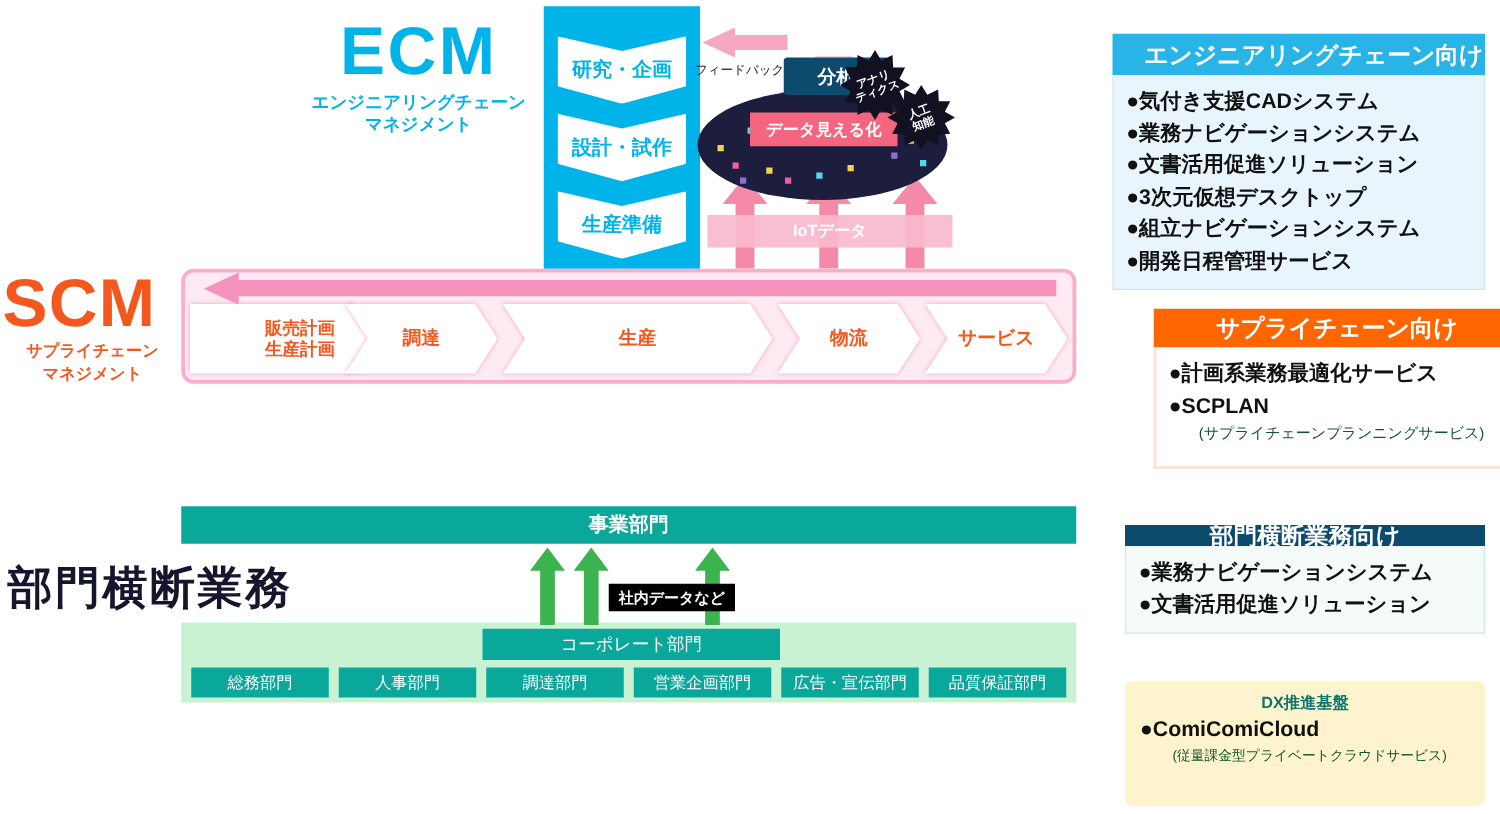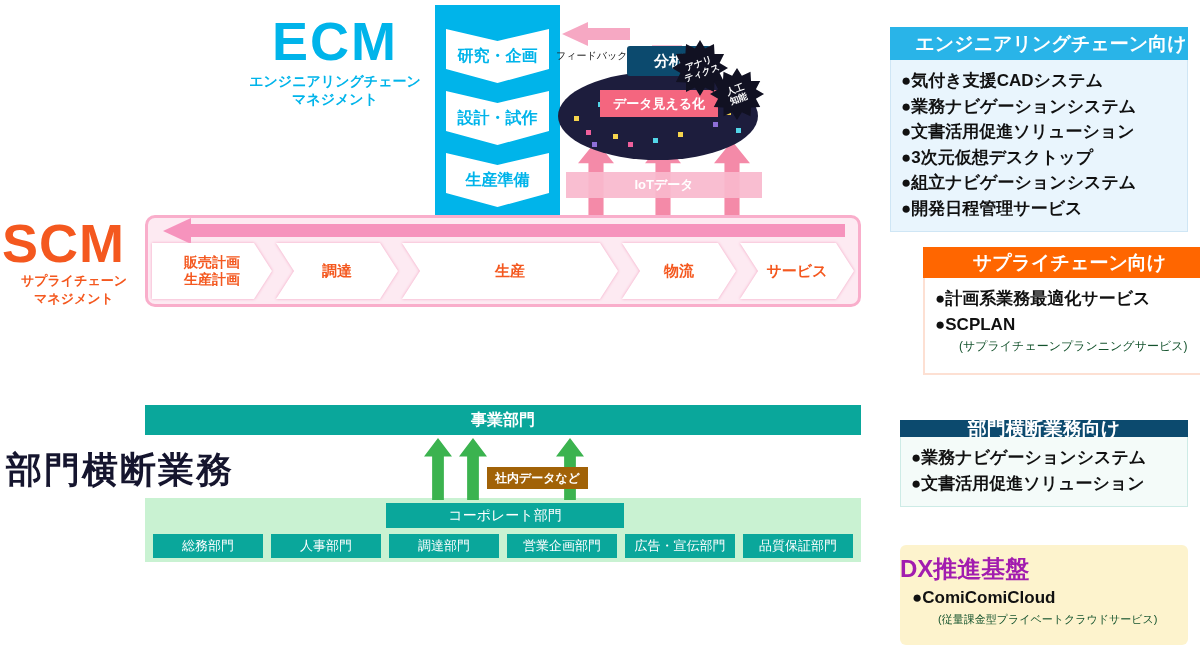--- a/index.html
+++ b/index.html
@@ -38,28 +38,28 @@
 
   
   .scm-title{left:2px;top:212px;font-size:54px;font-weight:bold;color:#f4581f;letter-spacing:1px;}
   .scm-subtitle{left:0;top:272px;width:148px;text-align:center;font-size:13px;font-weight:bold;color:#f4581f;line-height:1.35;}
   .scm-band{left:145px;top:215px;width:716px;height:92px;background:#fdeaf2;border:3px solid #f9aecb;border-radius:10px;box-sizing:border-box;}
   .band-shaft{left:190px;top:224px;width:655px;height:13px;background:#f693bd;}
   .band-head{left:163px;top:218px;width:0;height:0;border-right:28px solid #f693bd;border-top:13px solid transparent;border-bottom:13px solid transparent;}
   .chevwrap{position:absolute;top:243px;height:56px;filter:drop-shadow(0 0 1.5px #f3a0c0);z-index:1;}
   .chev-right{width:100%;height:100%;background:#fff;color:#f4581f;font-weight:bold;font-size:15px;text-align:center;line-height:1.2;
     clip-path:polygon(0% 0%,calc(100% - 18px) 0%,100% 50%,calc(100% - 18px) 100%,0% 100%,18px 50%);}
-  .chev-right.first{clip-path:polygon(0% 0%,calc(100% - 18px) 0%,100% 50%,calc(100% - 18px) 100%,0% 100%);font-size:14px;}
+  .chev-right.first{clip-path:polygon(0% 0%,calc(100% - 18px) 0%,100% 50%,calc(100% - 18px) 100%,0% 100%);font-size:14px;padding-left:28px;}
 
   
   .cross-title{left:6px;top:446px;font-size:36px;font-weight:bold;color:#15152e;letter-spacing:2px;}
   .biz-bar{left:145px;top:405px;width:716px;height:30px;background:#0aa79b;color:#fff;font-weight:bold;font-size:16px;}
   .gr-arrow{width:28px;height:62px;top:438px;background:#3bb34f;z-index:1;
     clip-path:polygon(50% 0%,100% 30%,71% 30%,71% 100%,29% 100%,29% 30%,0% 30%);}
-  .internal-label{left:487px;top:467px;height:22px;padding:0 8px;background:#a16207;color:#fff;font-weight:bold;font-size:12px;z-index:2;}
+  .internal-label{left:487px;top:467px;height:22px;padding:0 8px;background:#000000;color:#fff;font-weight:bold;font-size:12px;z-index:2;}
   .green-area{left:145px;top:498px;width:716px;height:64px;background:#c9f2d2;}
   .corp-bar{left:386px;top:503px;width:238px;height:25px;background:#0aa79b;color:#fff;font-weight:normal;font-size:14px;z-index:1;}
   .dept{top:534px;width:110px;height:24px;background:#0aa79b;color:#fff;font-weight:normal;font-size:13px;z-index:1;}
 
   
   .iaas-bar{left:130px;top:588px;width:745px;height:56px;background:#fcd49e;border-radius:18px;color:#111;font-weight:bold;font-size:27px;}
 
   
   .panel{position:absolute;}
   .p1{left:890px;top:27px;width:298px;}
@@ -69,21 +69,21 @@
   .panel-header{height:33px;display:flex;align-items:center;justify-content:center;color:#fff;font-weight:bold;font-size:19px;}
   .h-cyan{background:#29b4e8;padding-left:24px;}
   .h-orange{background:#ff6600;height:31px;}
   .h-teal{background:#0c4a6e;height:17px;}
   .panel-body{padding:8px 6px 10px 10px;}
   .b-blue{background:#e9f5fd;border:1px solid #cfe6f5;border-top:none;}
   .b-white{background:#fff;border:2px solid #fde0d3;border-top:none;padding-bottom:18px;}
   .b-mint{background:#f4fbf9;border:1px solid #cdebe6;border-top:none;}
   .panel-item{font-size:17px;font-weight:bold;color:#111;line-height:1.5;}
   .panel-note{font-size:12px;color:#14532d;margin-left:24px;line-height:1.5;}
-  .p4-header{padding-top:8px;font-size:24px;font-weight:bold;color:#a21caf;}
+  .p4-header{padding-top:8px;text-align:center;font-size:13px;font-weight:bold;color:#0f766e;}
   .p4 .panel-item{margin:0 0 0 12px;}
   .p4 .panel-note{font-size:11px;margin-left:38px;}
 </style>
 </head>
 <body>
 
 <div class="canvas">
 
   <div class="abs ecm-title">ECM</div>
   <div class="abs ecm-subtitle pre">エンジニアリングチェーン

